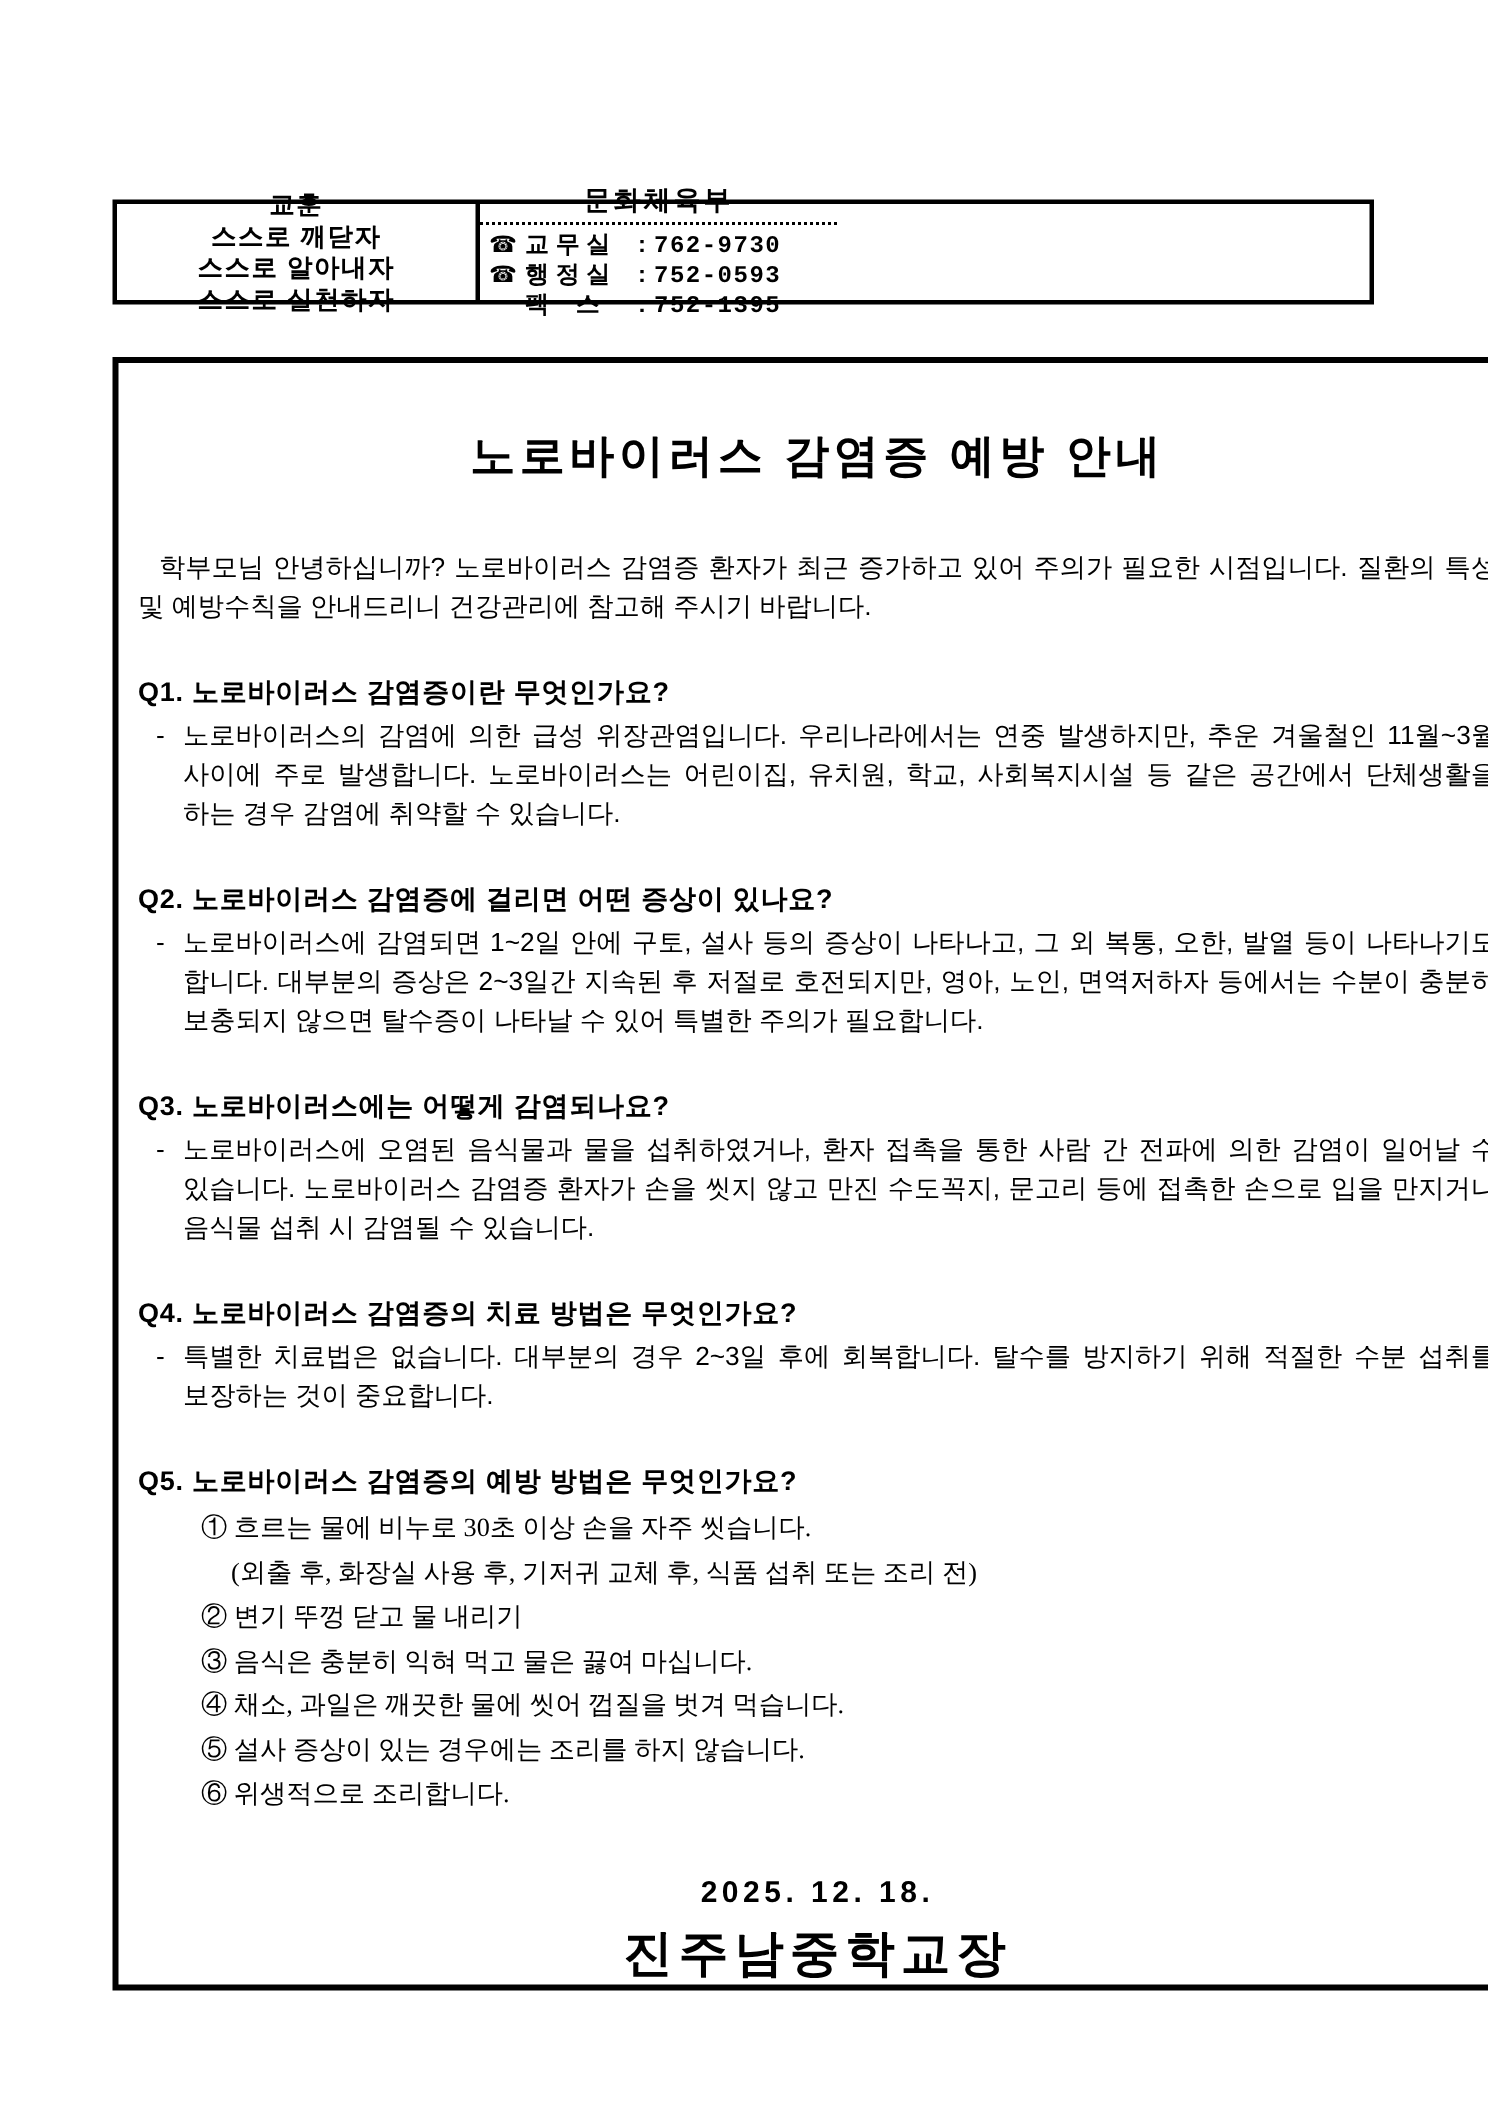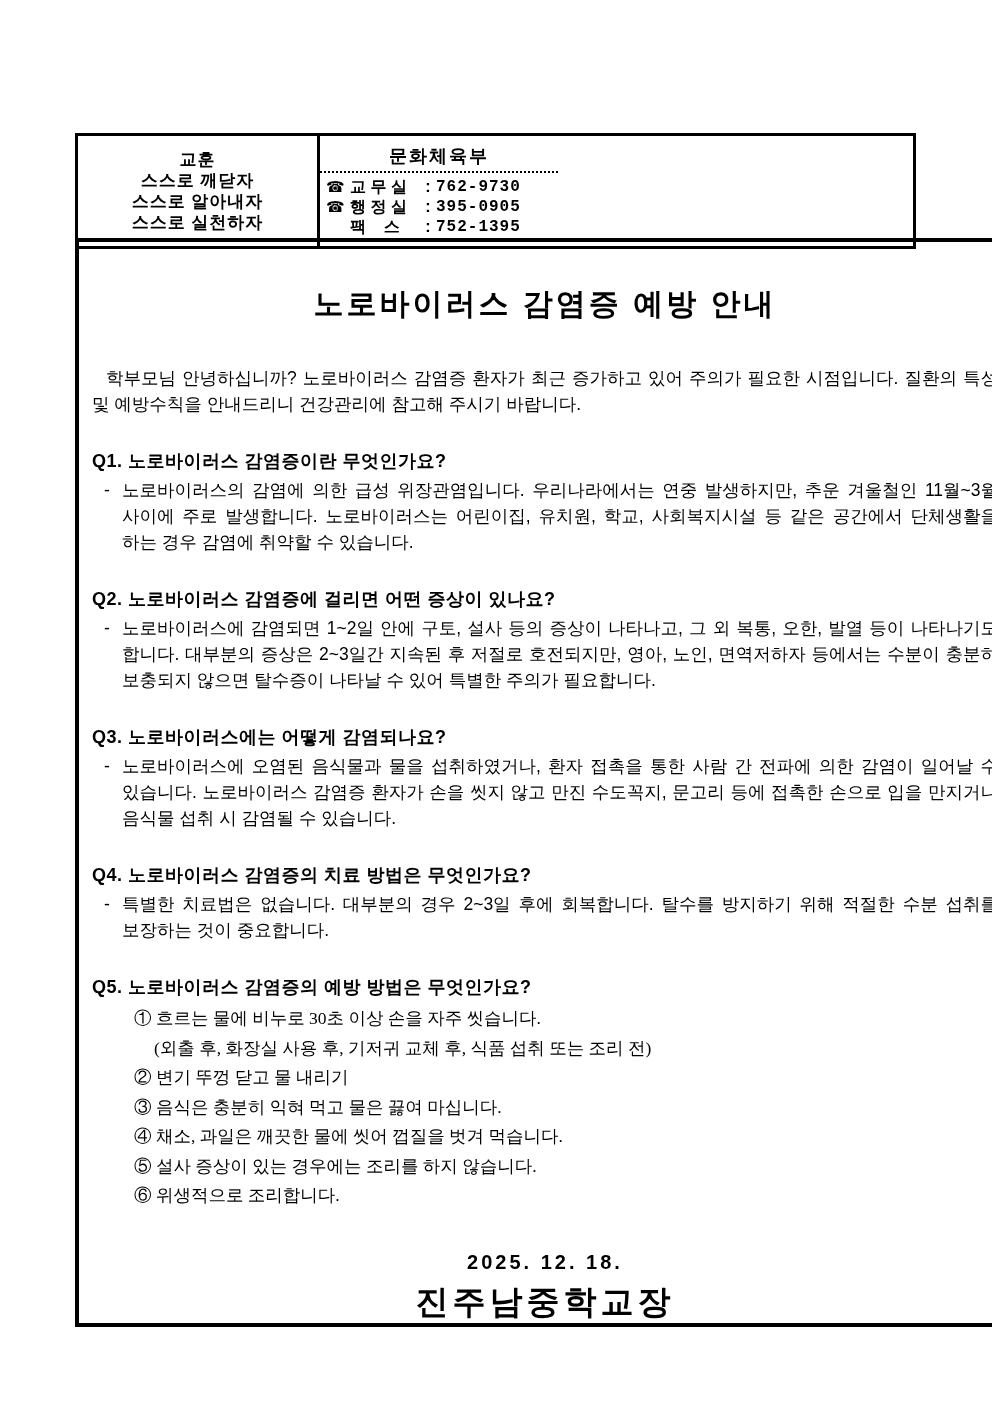--- a/index.html
+++ b/index.html
@@ -7,21 +7,21 @@
     width:992px;height:1403px;
     background:#ffffff;
     color:#000000;
     font-family:"Liberation Sans","DejaVu Sans",sans-serif;
     position:relative;
     overflow:hidden;
   }
   
   .header-box{
     position:absolute;left:75px;top:133px;
-    width:841px;height:116px;
+    width:841px;height:70px;
     border:3px solid #000;
     box-sizing:border-box;
     display:flex;
   }
   .motto-cell{
     width:242px;flex:0 0 242px;
     border-right:3px solid #000;
     box-sizing:border-box;
     display:flex;flex-direction:column;
     justify-content:center;align-items:center;
@@ -169,21 +169,21 @@
     <div class="contact-line">
       <span class="c-icon">☎</span>
       <span class="c-label">교 무 실</span>
       <span class="c-colon">:</span>
       <span class="c-number">762-9730</span>
     </div>
     <div class="contact-line">
       <span class="c-icon">☎</span>
       <span class="c-label">행 정 실</span>
       <span class="c-colon">:</span>
-      <span class="c-number">395-0905</span>
+      <span class="c-number">752-0593</span>
     </div>
     <div class="contact-line">
       <span class="c-icon"></span>
       <span class="c-label">팩    스</span>
       <span class="c-colon">:</span>
       <span class="c-number">752-1395</span>
     </div>
   </div>
 </div>
 

